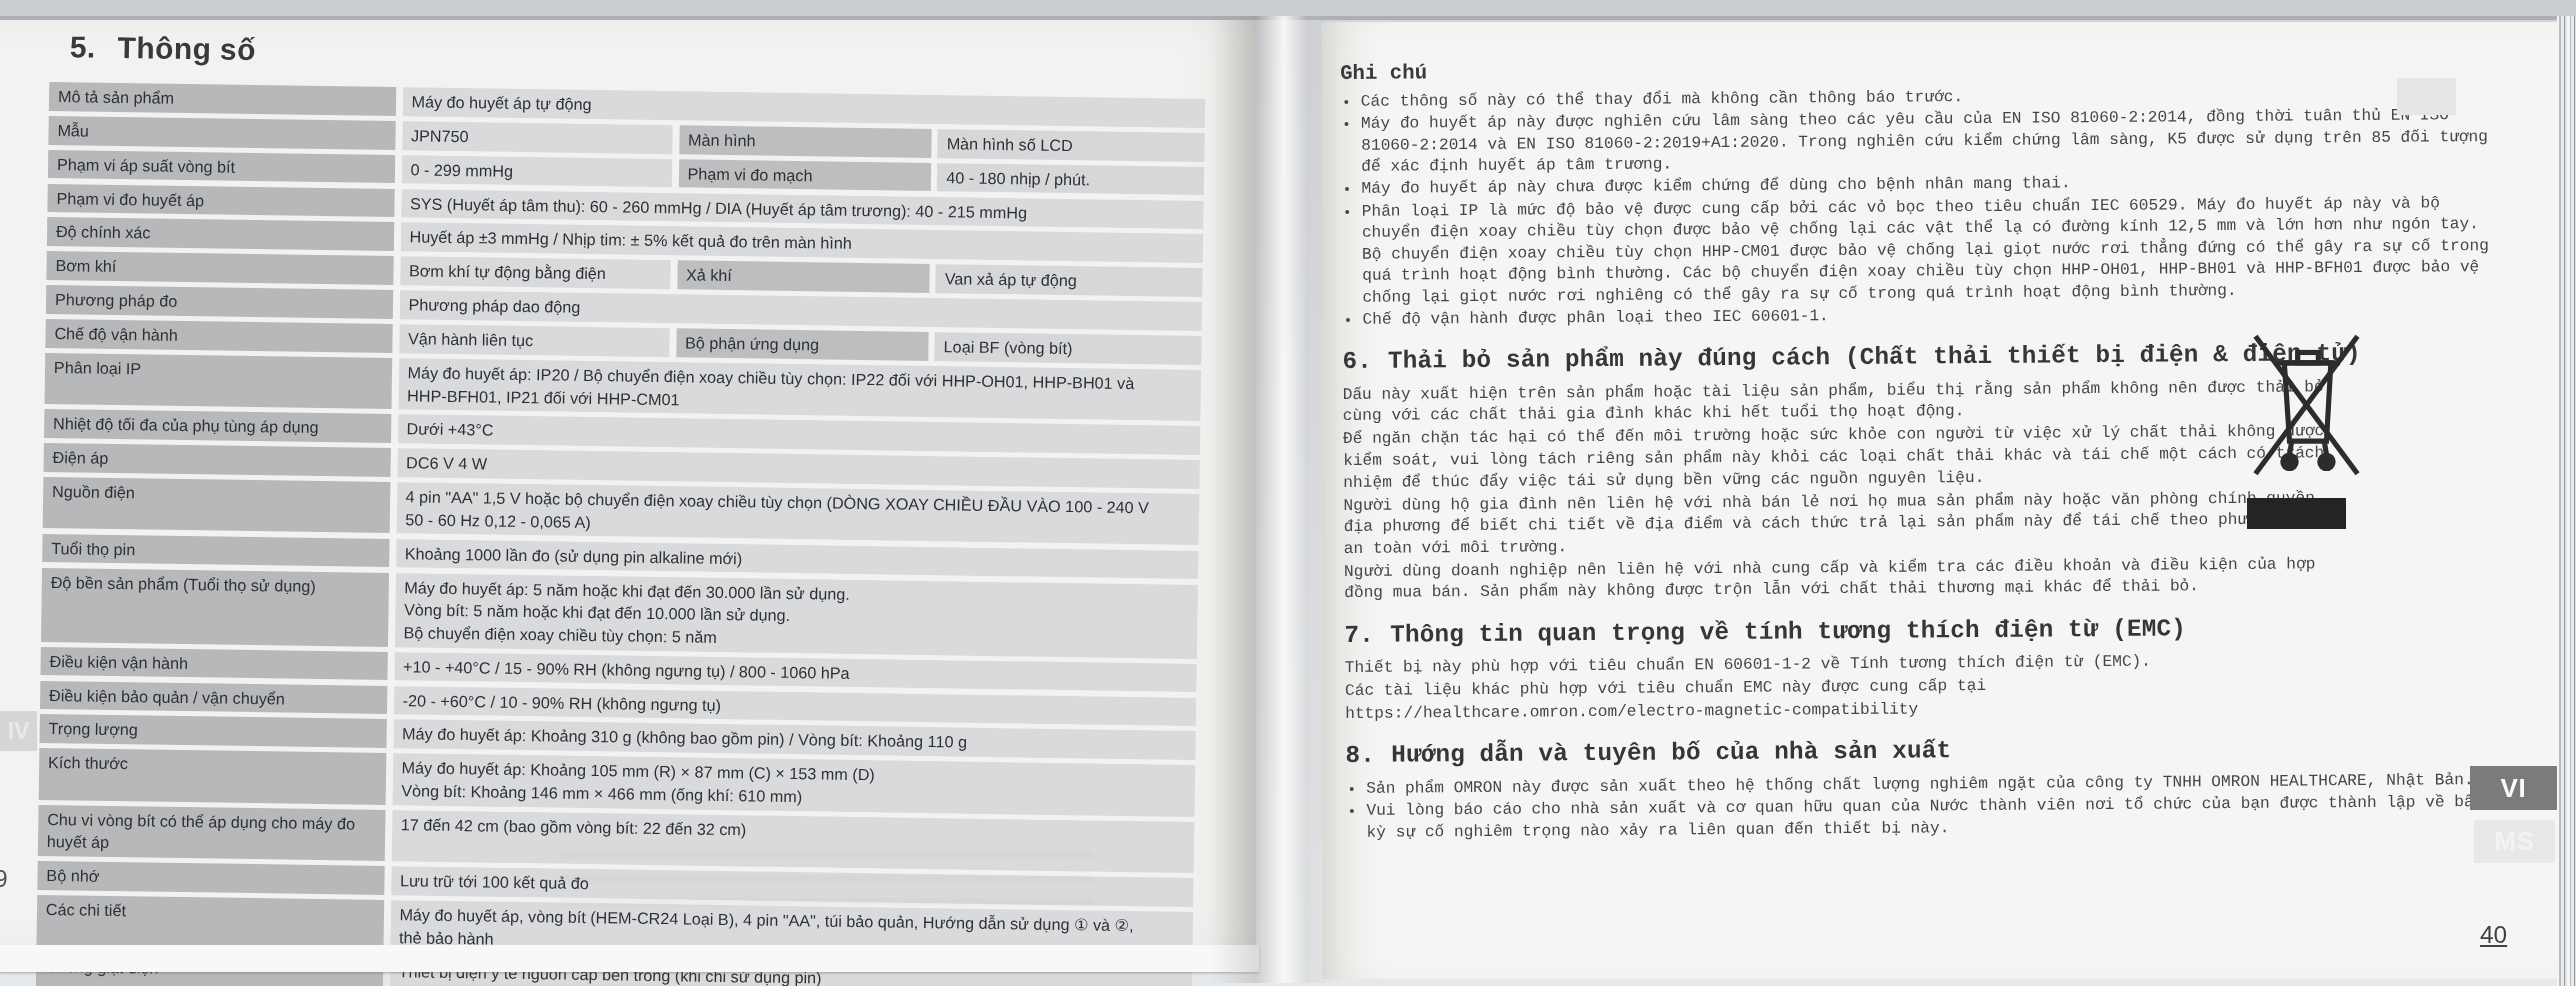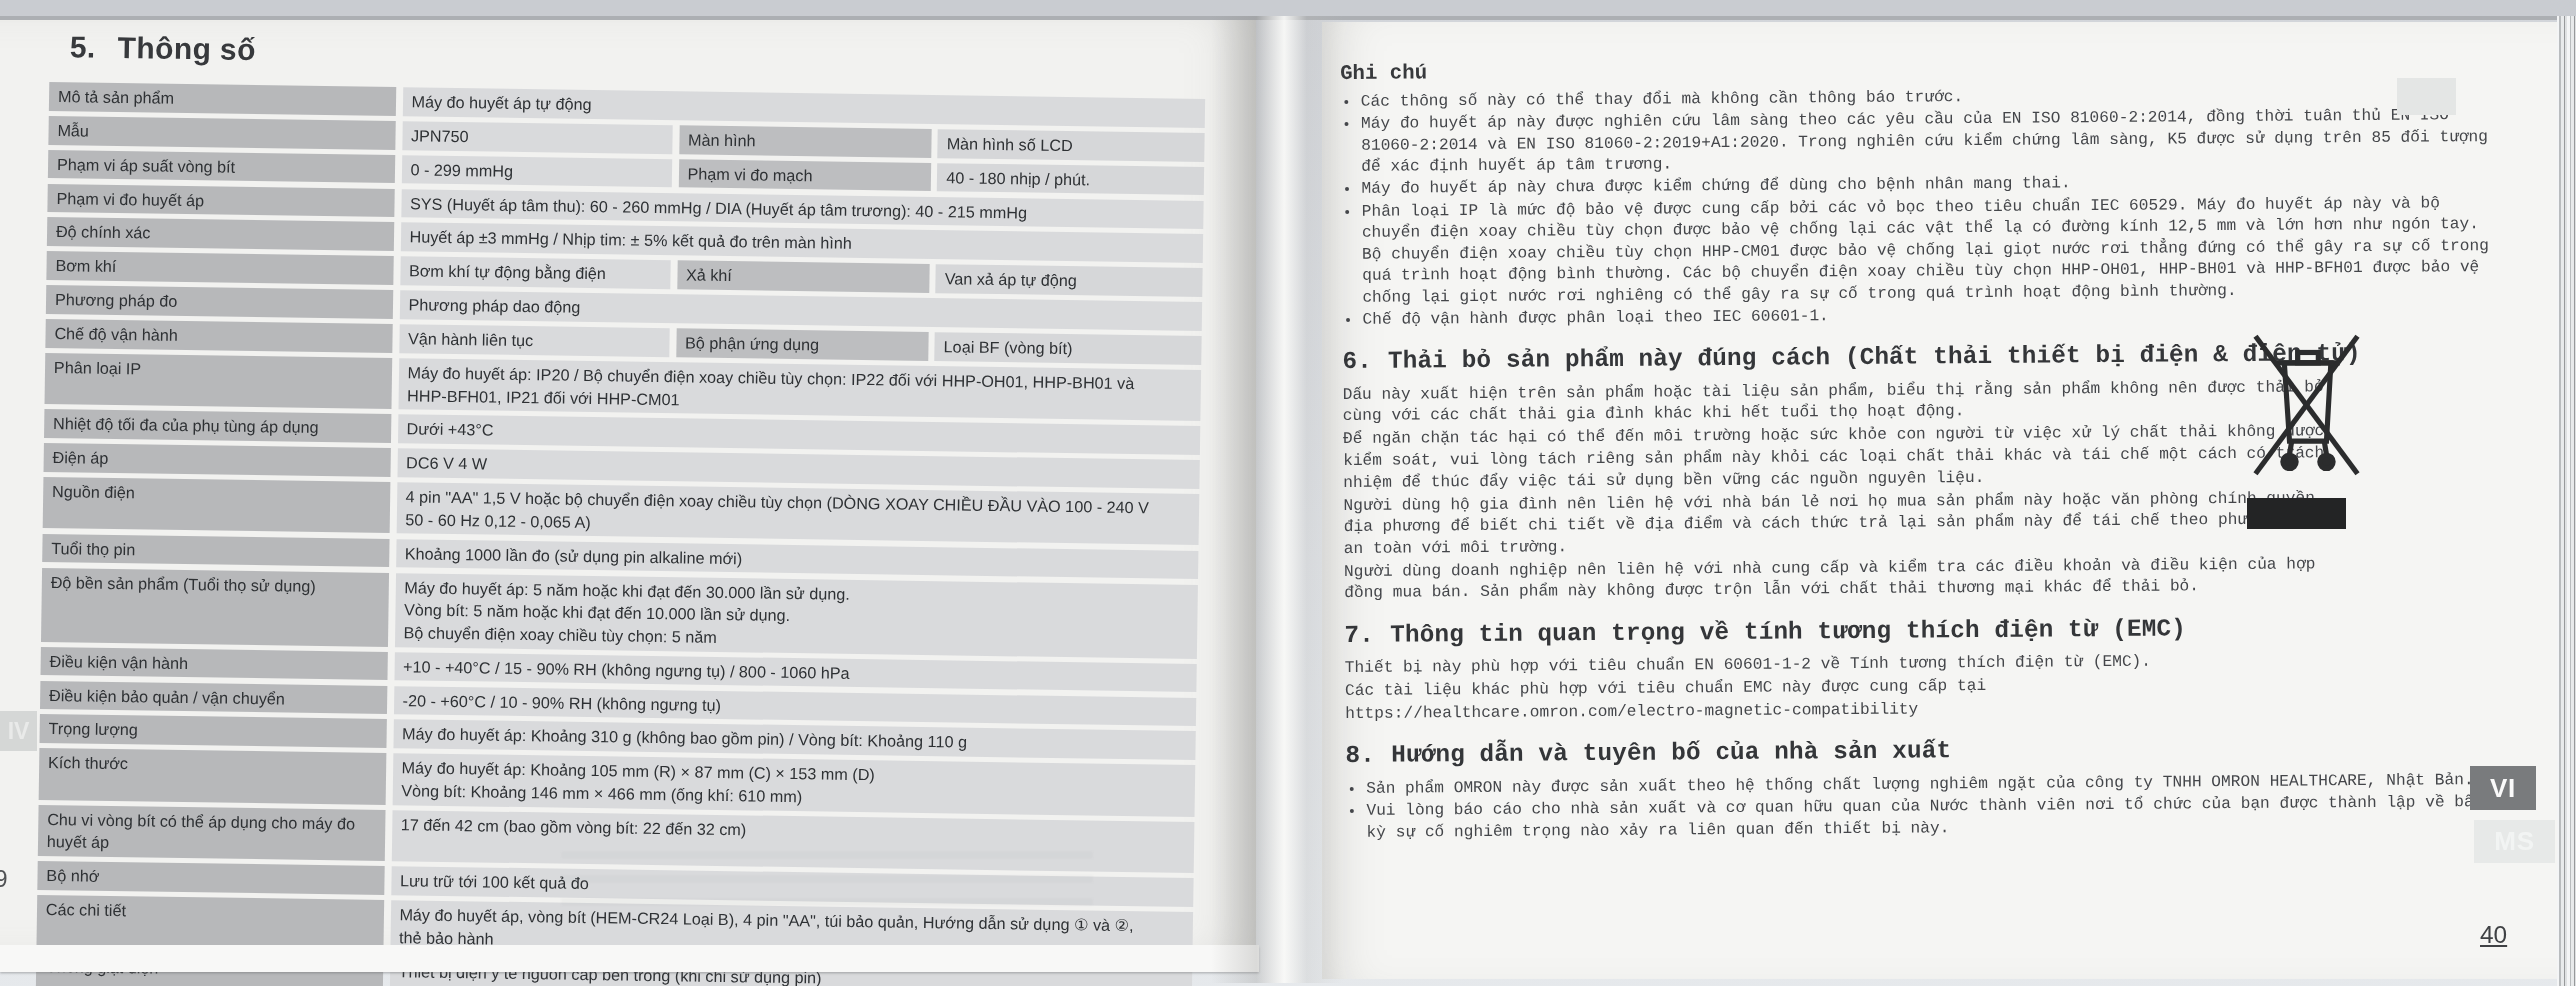--- a/index.html
+++ b/index.html
@@ -47,21 +47,21 @@
   .sec h2 .num{flex:0 0 auto;margin-right:16.2px;}
   .paras p{margin:0 0 1.5px 0;}
   .paras.narrow{width:1004px;}
   .sec8 ul.blist{width:1141px;}
 
   .weee{position:absolute;left:929px;top:295px;width:111px;height:170px;}
   .weee svg{display:block;}
   .black-bar{position:absolute;left:925px;top:476px;width:99px;height:31px;background:#232425;}
 
   .pageno-right{position:absolute;left:2480px;top:905px;font-size:24.4px;color:#3f4144;z-index:8;text-decoration:underline;}
-  .tab-vi{position:absolute;left:2470px;top:750px;width:66px;height:44px;background:#797b7d;color:#fafafa;
+  .tab-vi{position:absolute;left:2470px;top:750px;width:87px;height:44px;background:#797b7d;color:#fafafa;
     font-weight:bold;font-size:26px;display:flex;align-items:center;justify-content:center;z-index:8;letter-spacing:0.7px;}
   .tab-ms{position:absolute;left:2474px;top:804px;width:81px;height:43px;background:#e7e9e8;color:#f2f4f3;
     font-weight:bold;font-size:26px;display:flex;align-items:center;justify-content:center;z-index:8;letter-spacing:0.7px;}
   .tab-topghost{position:absolute;left:2397px;top:62px;width:59px;height:37px;background:#e4e6e5;z-index:8;}
 
   
   .ghost{position:absolute;pointer-events:none;opacity:.5;filter:blur(1.1px);
     background:repeating-linear-gradient(180deg,rgba(125,129,132,.14) 0 8.1px,rgba(0,0,0,0) 8.1px 23.6px);}
   .g4{left:561px;top:835px;width:532px;height:66px;opacity:.3;}
 </style>

